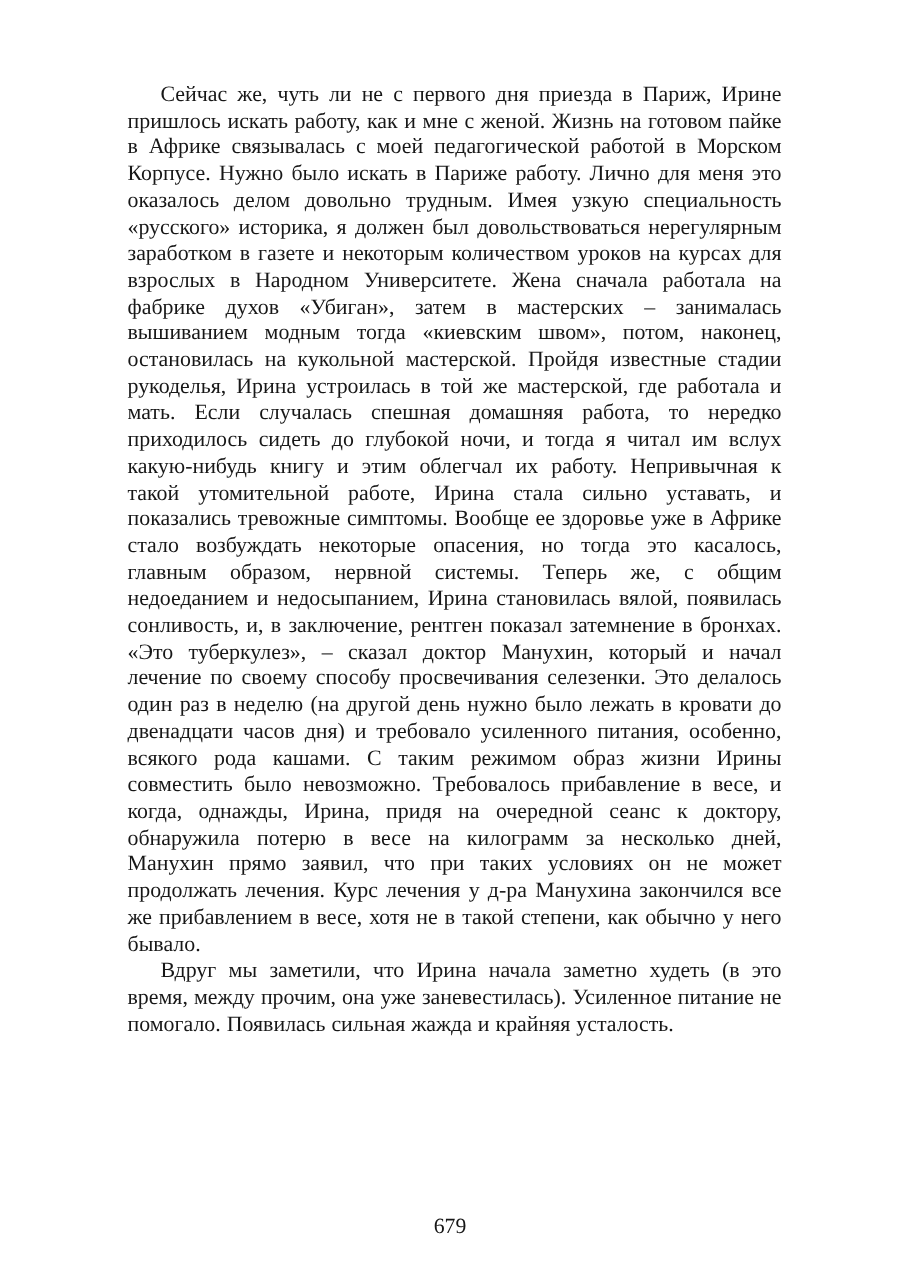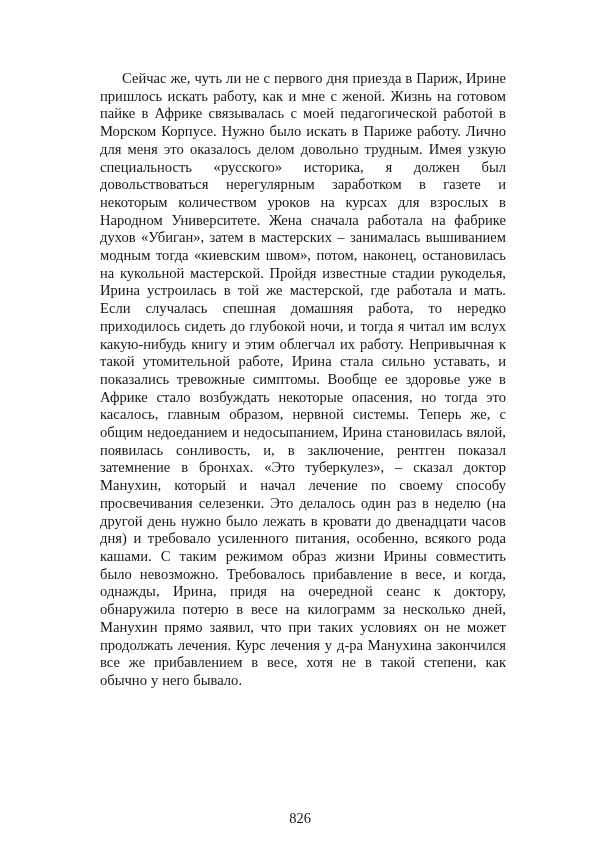--- a/index.html
+++ b/index.html
@@ -26,35 +26,36 @@
     .text-block {
       width: 436px;
       font-size: 14.6px;
       line-height: 17.7px;
       text-align: justify;
       hyphens: auto;
       -webkit-hyphens: auto;
       word-spacing: 0.02em;
     }
     .text-block p {
-      margin: 15px;
+      margin: 0;
       padding: 0;
       text-indent: 22px;
     }
     .page-number {
       position: absolute;
       left: 0;
       right: 0;
       top: 810px;
       text-align: center;
       font-size: 14.5px;
       color: #171717;
     }
   </style>
 </head>
 <body>
 
 <div class="page">
   <div class="text-block">
     <p>Сейчас же, чуть ли не с первого дня приезда в Париж, Ирине пришлось искать работу, как и мне с женой. Жизнь на готовом пайке в Африке связывалась с моей педагогической работой в Морском Корпусе. Нужно было искать в Париже работу. Лично для меня это оказалось делом довольно трудным. Имея узкую специальность «русского» историка, я должен был довольствоваться нерегулярным заработком в газете и некоторым количеством уроков на курсах для взрослых в Народном Университете. Жена сначала работала на фабрике духов «Убиган», затем в мастерских – занималась вышиванием модным тогда «киевским швом», потом, наконец, остановилась на кукольной мастерской. Пройдя известные стадии рукоделья, Ирина устроилась в той же мастерской, где работала и мать. Если случалась спешная домашняя работа, то нередко приходилось сидеть до глубокой ночи, и тогда я читал им вслух какую-нибудь книгу и этим облегчал их работу. Непривычная к такой утомительной работе, Ирина стала сильно уставать, и показались тревожные симптомы. Вообще ее здоровье уже в Африке стало возбуждать некоторые опасения, но тогда это касалось, главным образом, нервной системы. Теперь же, с общим недоеданием и недосыпанием, Ирина становилась вялой, появилась сонливость, и, в заключение, рентген показал затемнение в бронхах. «Это туберкулез», – сказал доктор Манухин, который и начал лечение по своему способу просвечивания селезенки. Это делалось один раз в неделю (на другой день нужно было лежать в кровати до двенадцати часов дня) и требовало усиленного питания, особенно, всякого рода кашами. С таким режимом образ жизни Ирины совместить было невозможно. Требовалось прибавление в весе, и когда, однажды, Ирина, придя на очередной сеанс к доктору, обнаружила потерю в весе на килограмм за несколько дней, Манухин прямо заявил, что при таких условиях он не может продолжать лечения. Курс лечения у д-ра Манухина закончился все же прибавлением в весе, хотя не в такой степени, как обычно у него бывало.</p>
+    <p>Вдруг мы заметили, что Ирина начала заметно худеть (в это время, между прочим, она уже заневестилась). Усиленное питание не помогало. Появилась сильная жажда и крайняя усталость.</p>
   </div>
-  <div class="page-number">826</div>
+  <div class="page-number">679</div>
 </div>
 
 </body></html>

